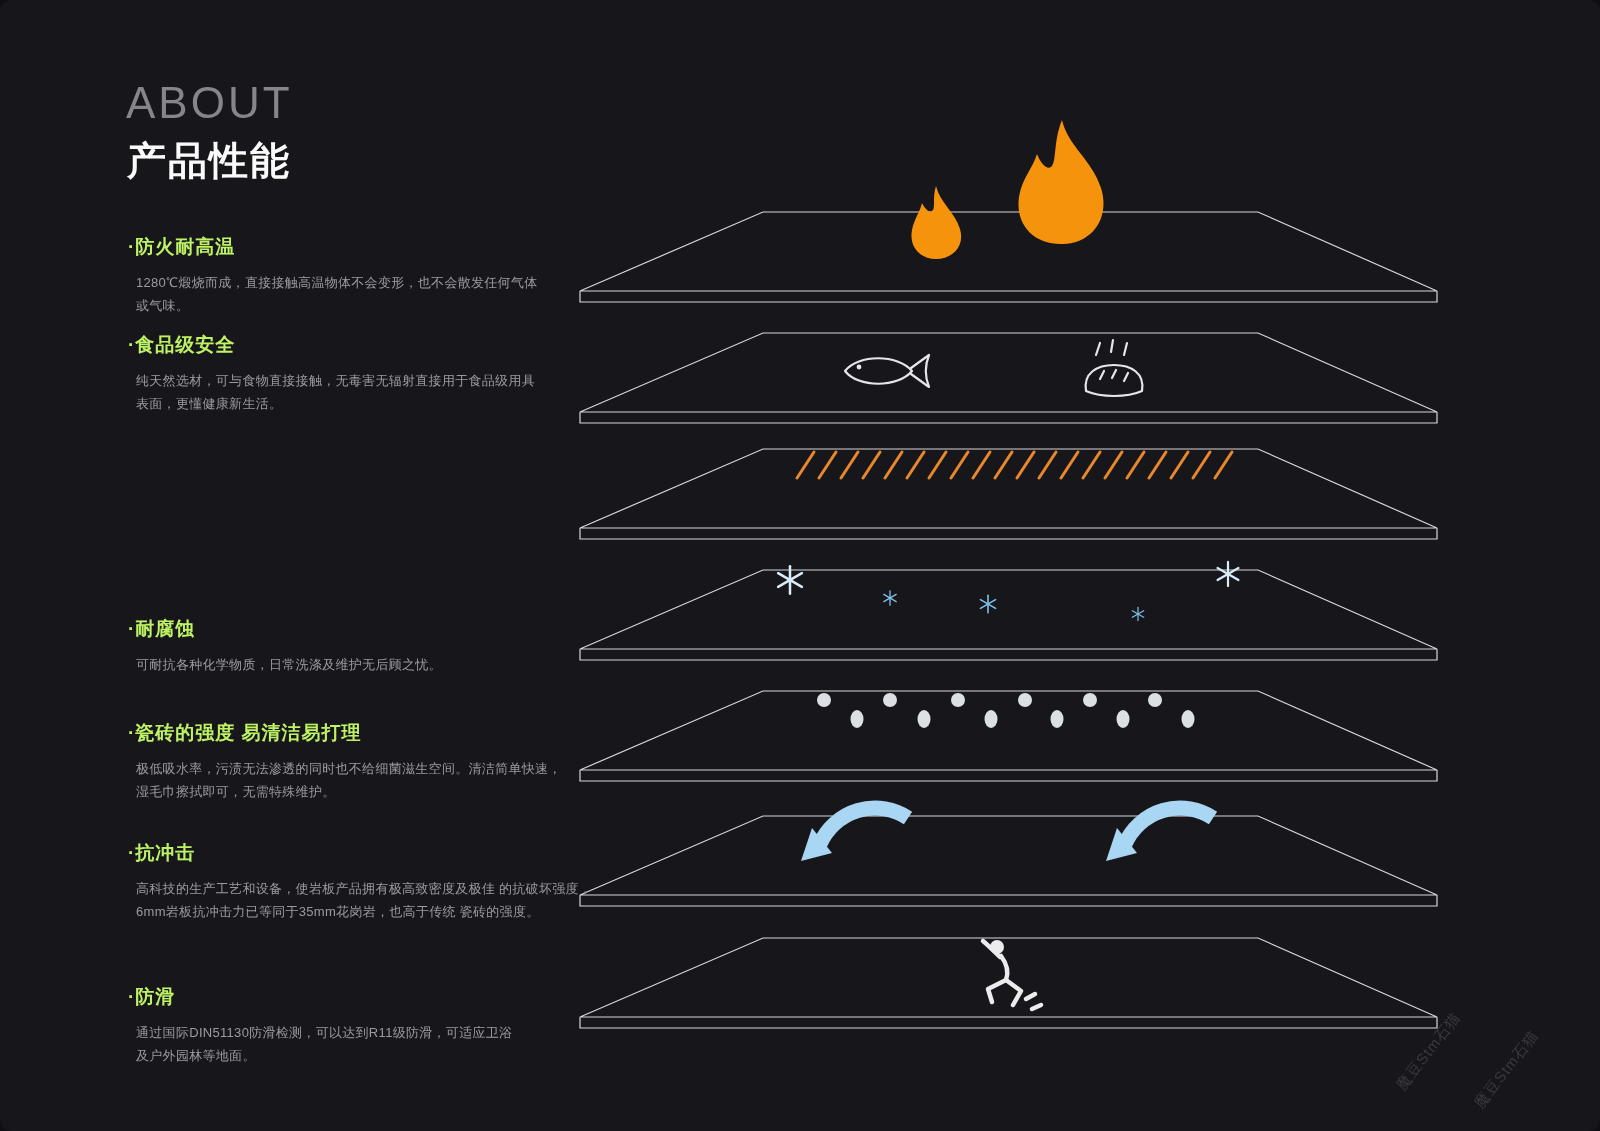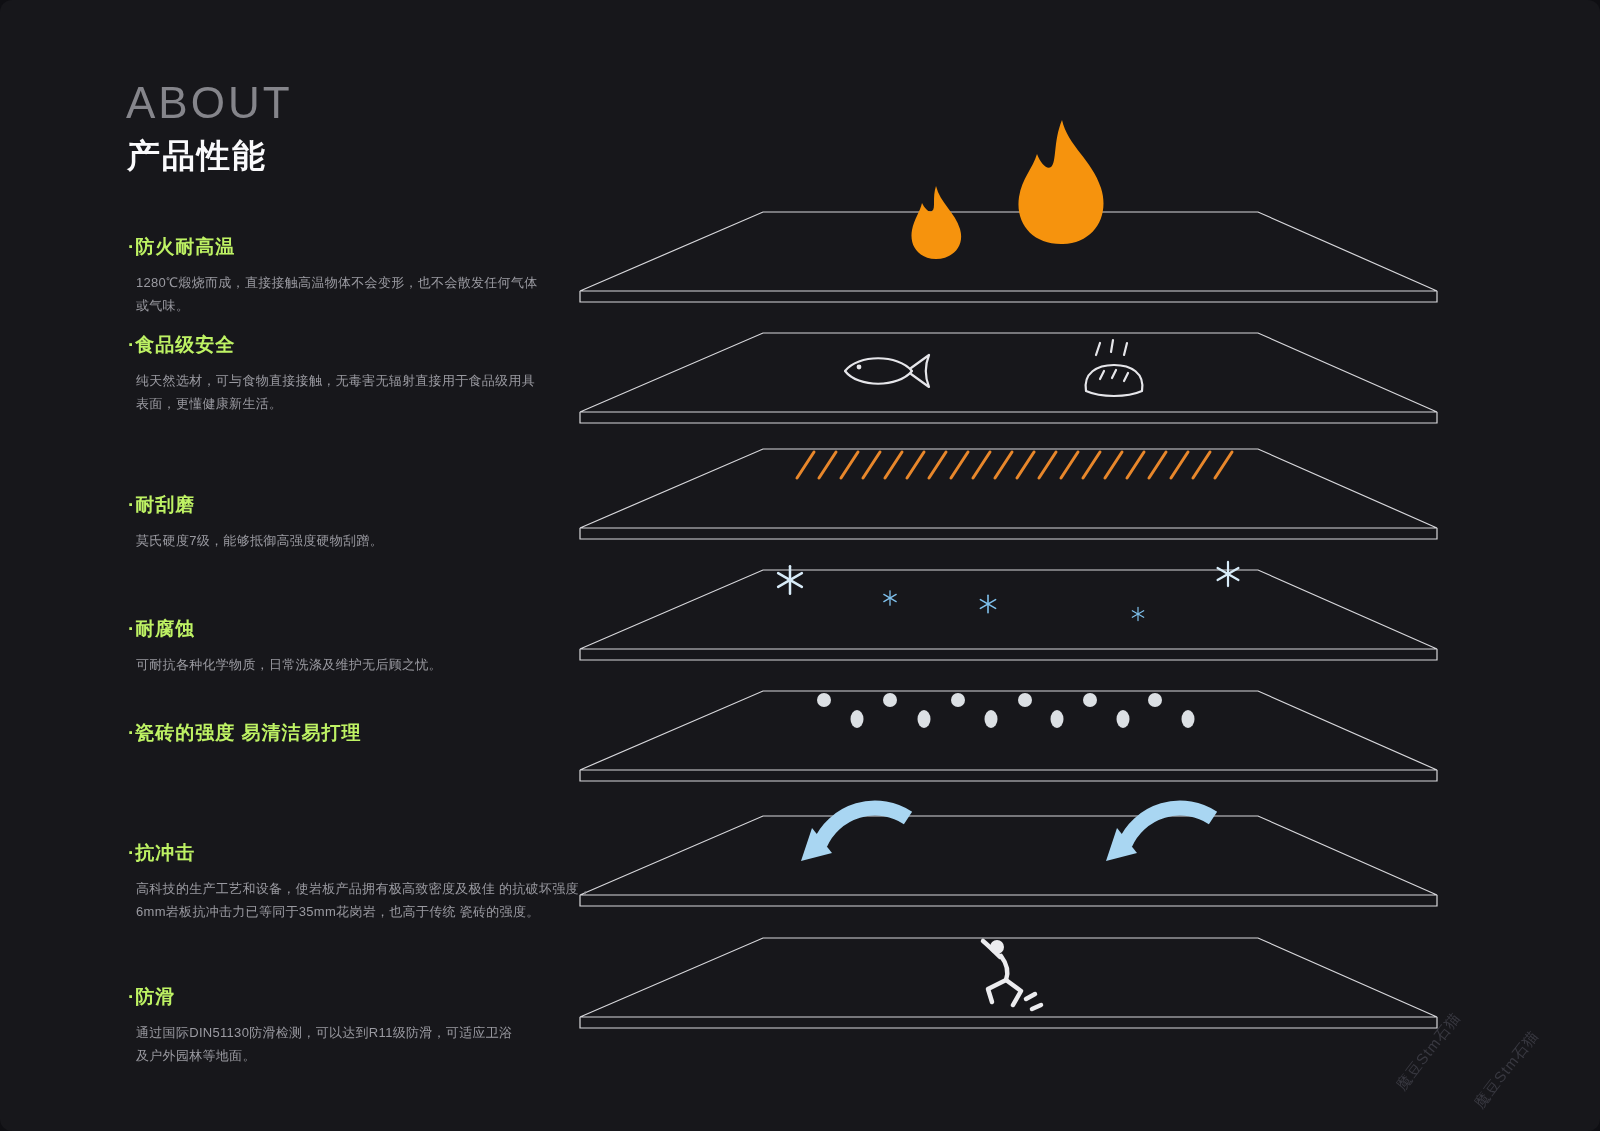--- a/index.html
+++ b/index.html
@@ -12,21 +12,21 @@
     border-radius:12px;
   }
   .diagram-svg { position:absolute; left:0; top:0; width:1600px; height:1131px; }
 
   .eyebrow {
     position:absolute; left:126px; top:78px;
     font-size:44px; color:#85858b; letter-spacing:3px; font-weight:400;
   }
   .page-title {
     position:absolute; left:127px; top:134px;
-    font-size:33px; color:#fafafc; font-weight:700; letter-spacing:2px;
+    font-size:39px; color:#fafafc; font-weight:700; letter-spacing:2px;
   }
 
   .feature { position:absolute; left:128px; width:520px; }
   .feature h3 {
     margin:0; font-size:19px; color:#bef264;
     font-weight:600; letter-spacing:1px;
   }
   .feature p {
     margin:12px 8px 0; font-size:13px; color:#9a9aa1;
     line-height:1.75; letter-spacing:0.3px; white-space:pre-line;
@@ -201,30 +201,28 @@
   <section class="feature f1">
     <h3>·防火耐高温</h3>
     <p>1280℃煅烧而成，直接接触高温物体不会变形，也不会散发任何气体
 或气味。</p>
   </section>
   <section class="feature f2">
     <h3>·食品级安全</h3>
     <p>纯天然选材，可与食物直接接触，无毒害无辐射直接用于食品级用具
 表面，更懂健康新生活。</p>
   </section>
-  <section class="feature f3">
-    <h3>·耐刮磨</h3>
-    <p>莫氏硬度7级，能够抵御高强度硬物刮蹭。</p>
-  </section>
   <section class="feature f4">
     <h3>·耐腐蚀</h3>
     <p>可耐抗各种化学物质，日常洗涤及维护无后顾之忧。</p>
   </section>
   <section class="feature f5">
     <h3>·瓷砖的强度 易清洁易打理</h3>
+    <p>极低吸水率，污渍无法渗透的同时也不给细菌滋生空间。清洁简单快速，
+湿毛巾擦拭即可，无需特殊维护。</p>
   </section>
   <section class="feature f6">
     <h3>·抗冲击</h3>
     <p>高科技的生产工艺和设备，使岩板产品拥有极高致密度及极佳 的抗破坏强度，
 6mm岩板抗冲击力已等同于35mm花岗岩，也高于传统 瓷砖的强度。</p>
   </section>
   <section class="feature f7">
     <h3>·防滑</h3>
     <p>通过国际DIN51130防滑检测，可以达到R11级防滑，可适应卫浴
 及户外园林等地面。</p>

